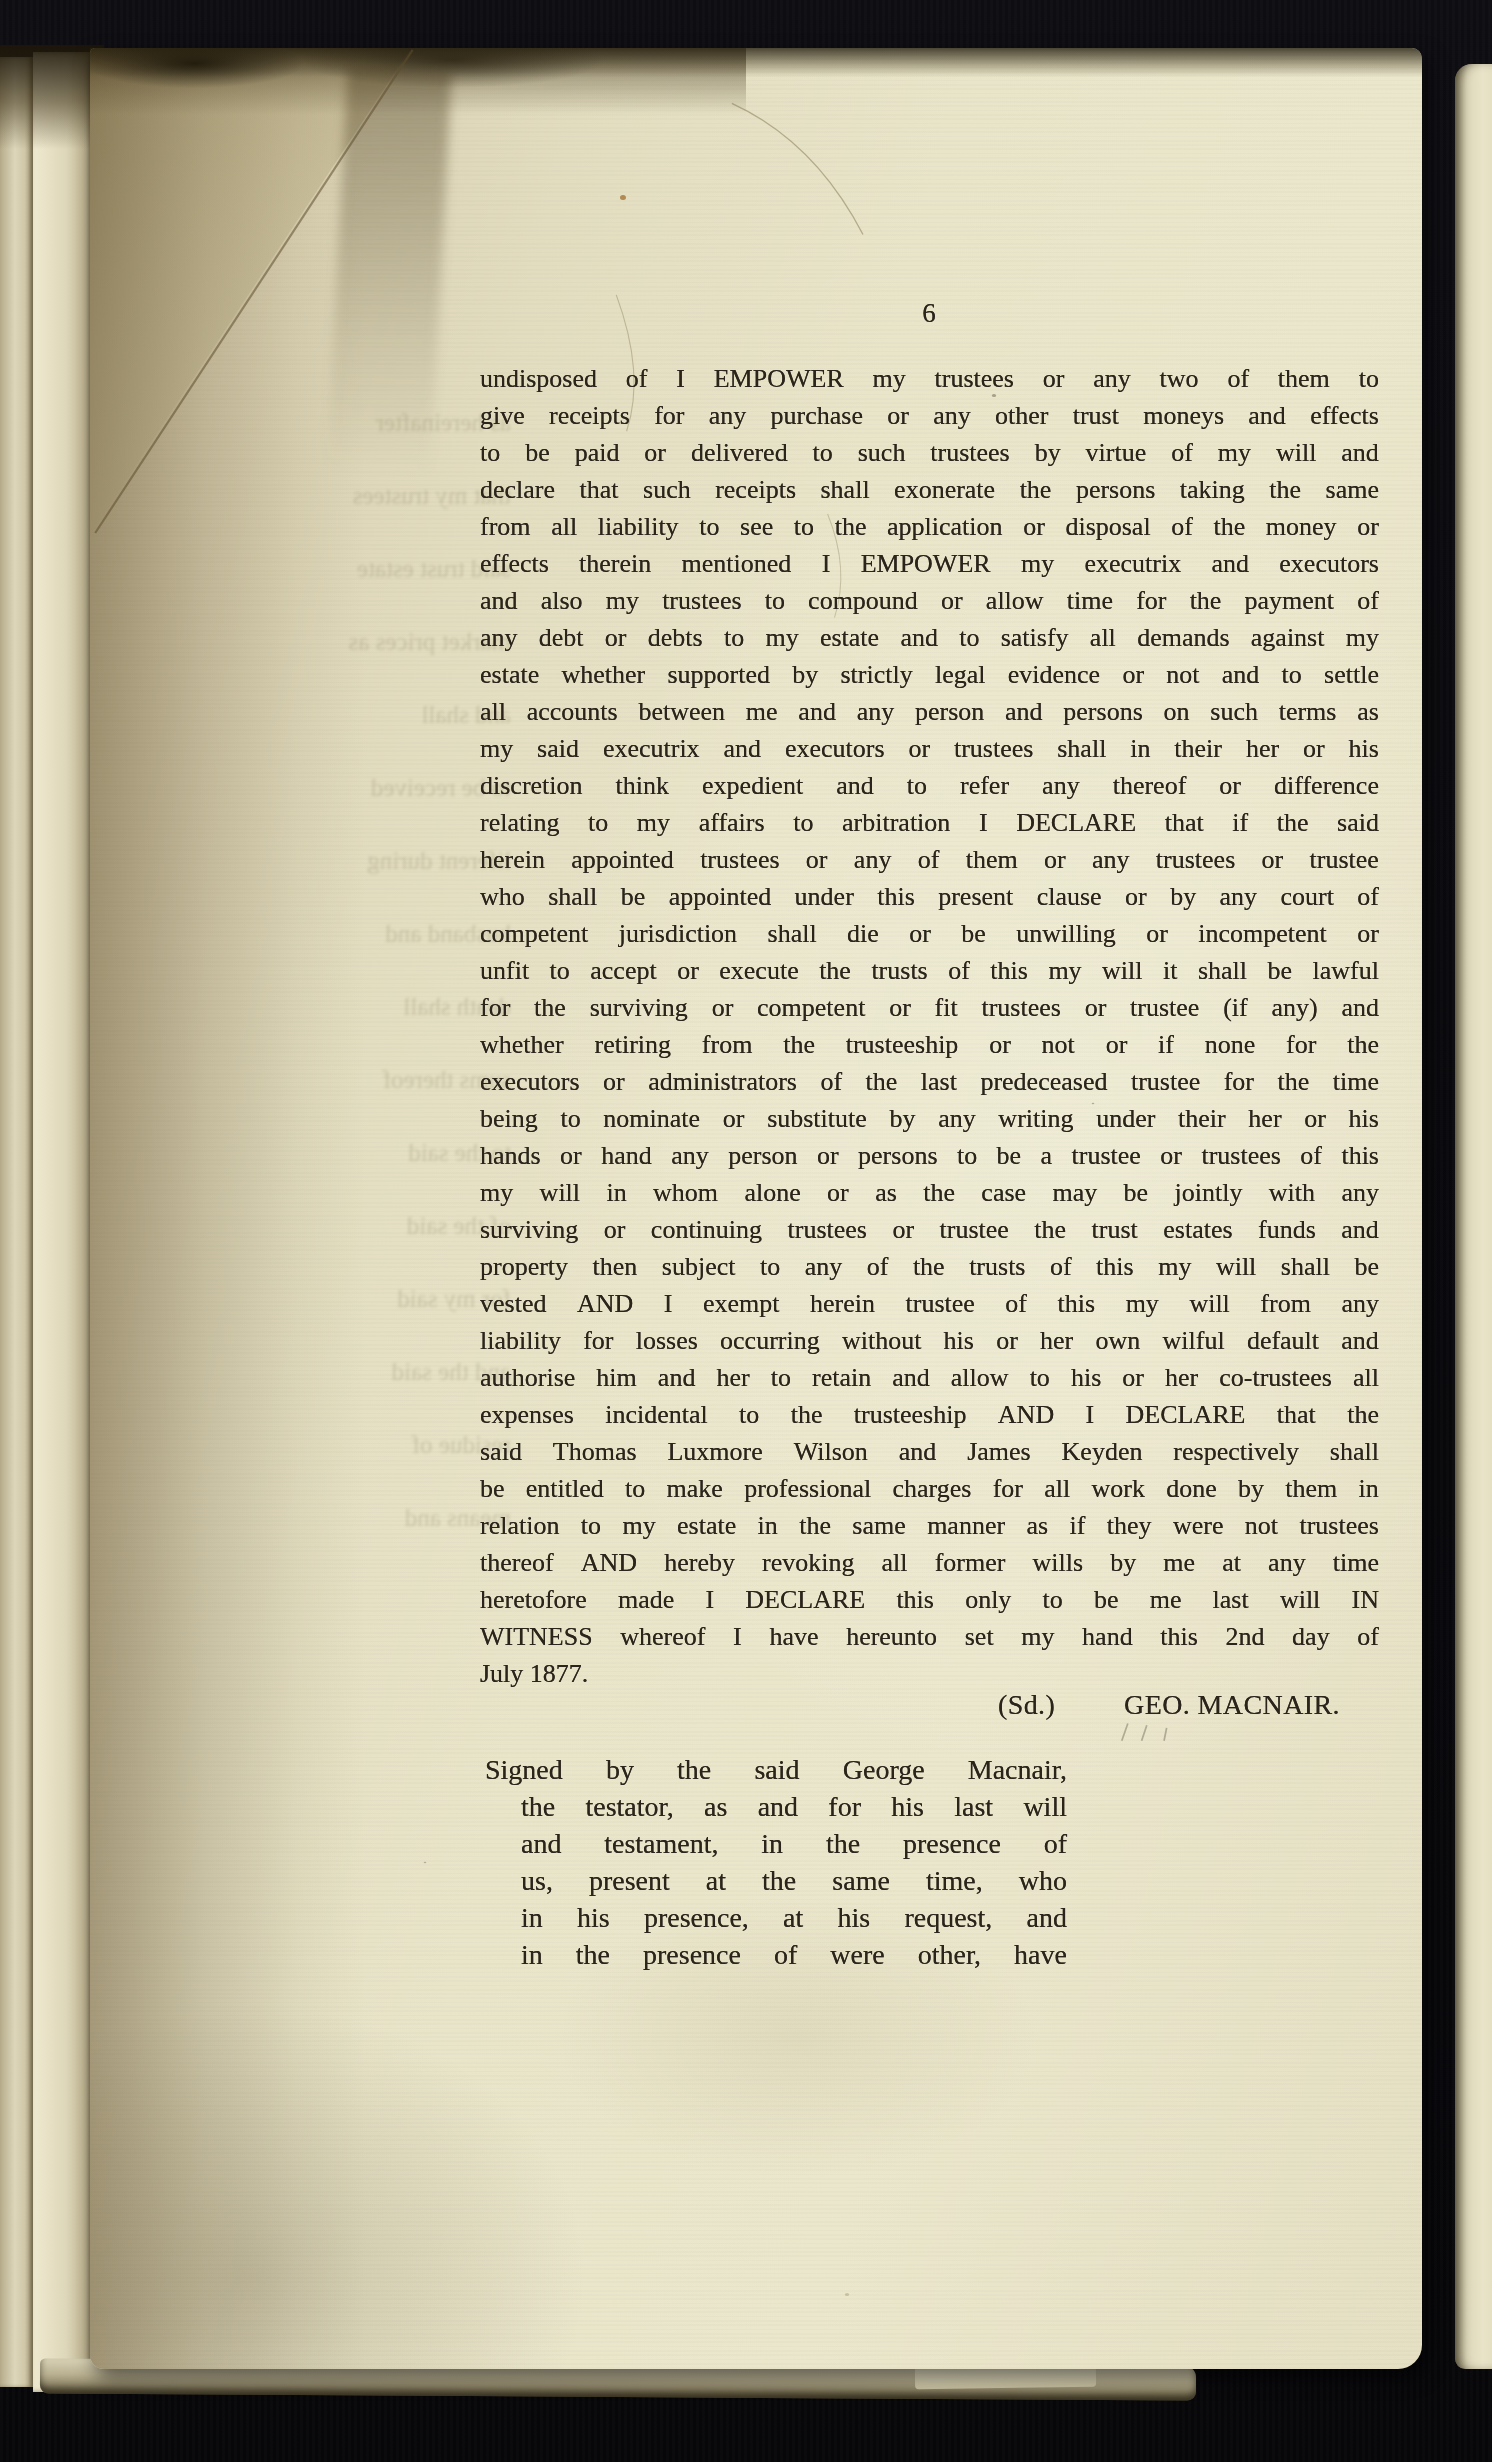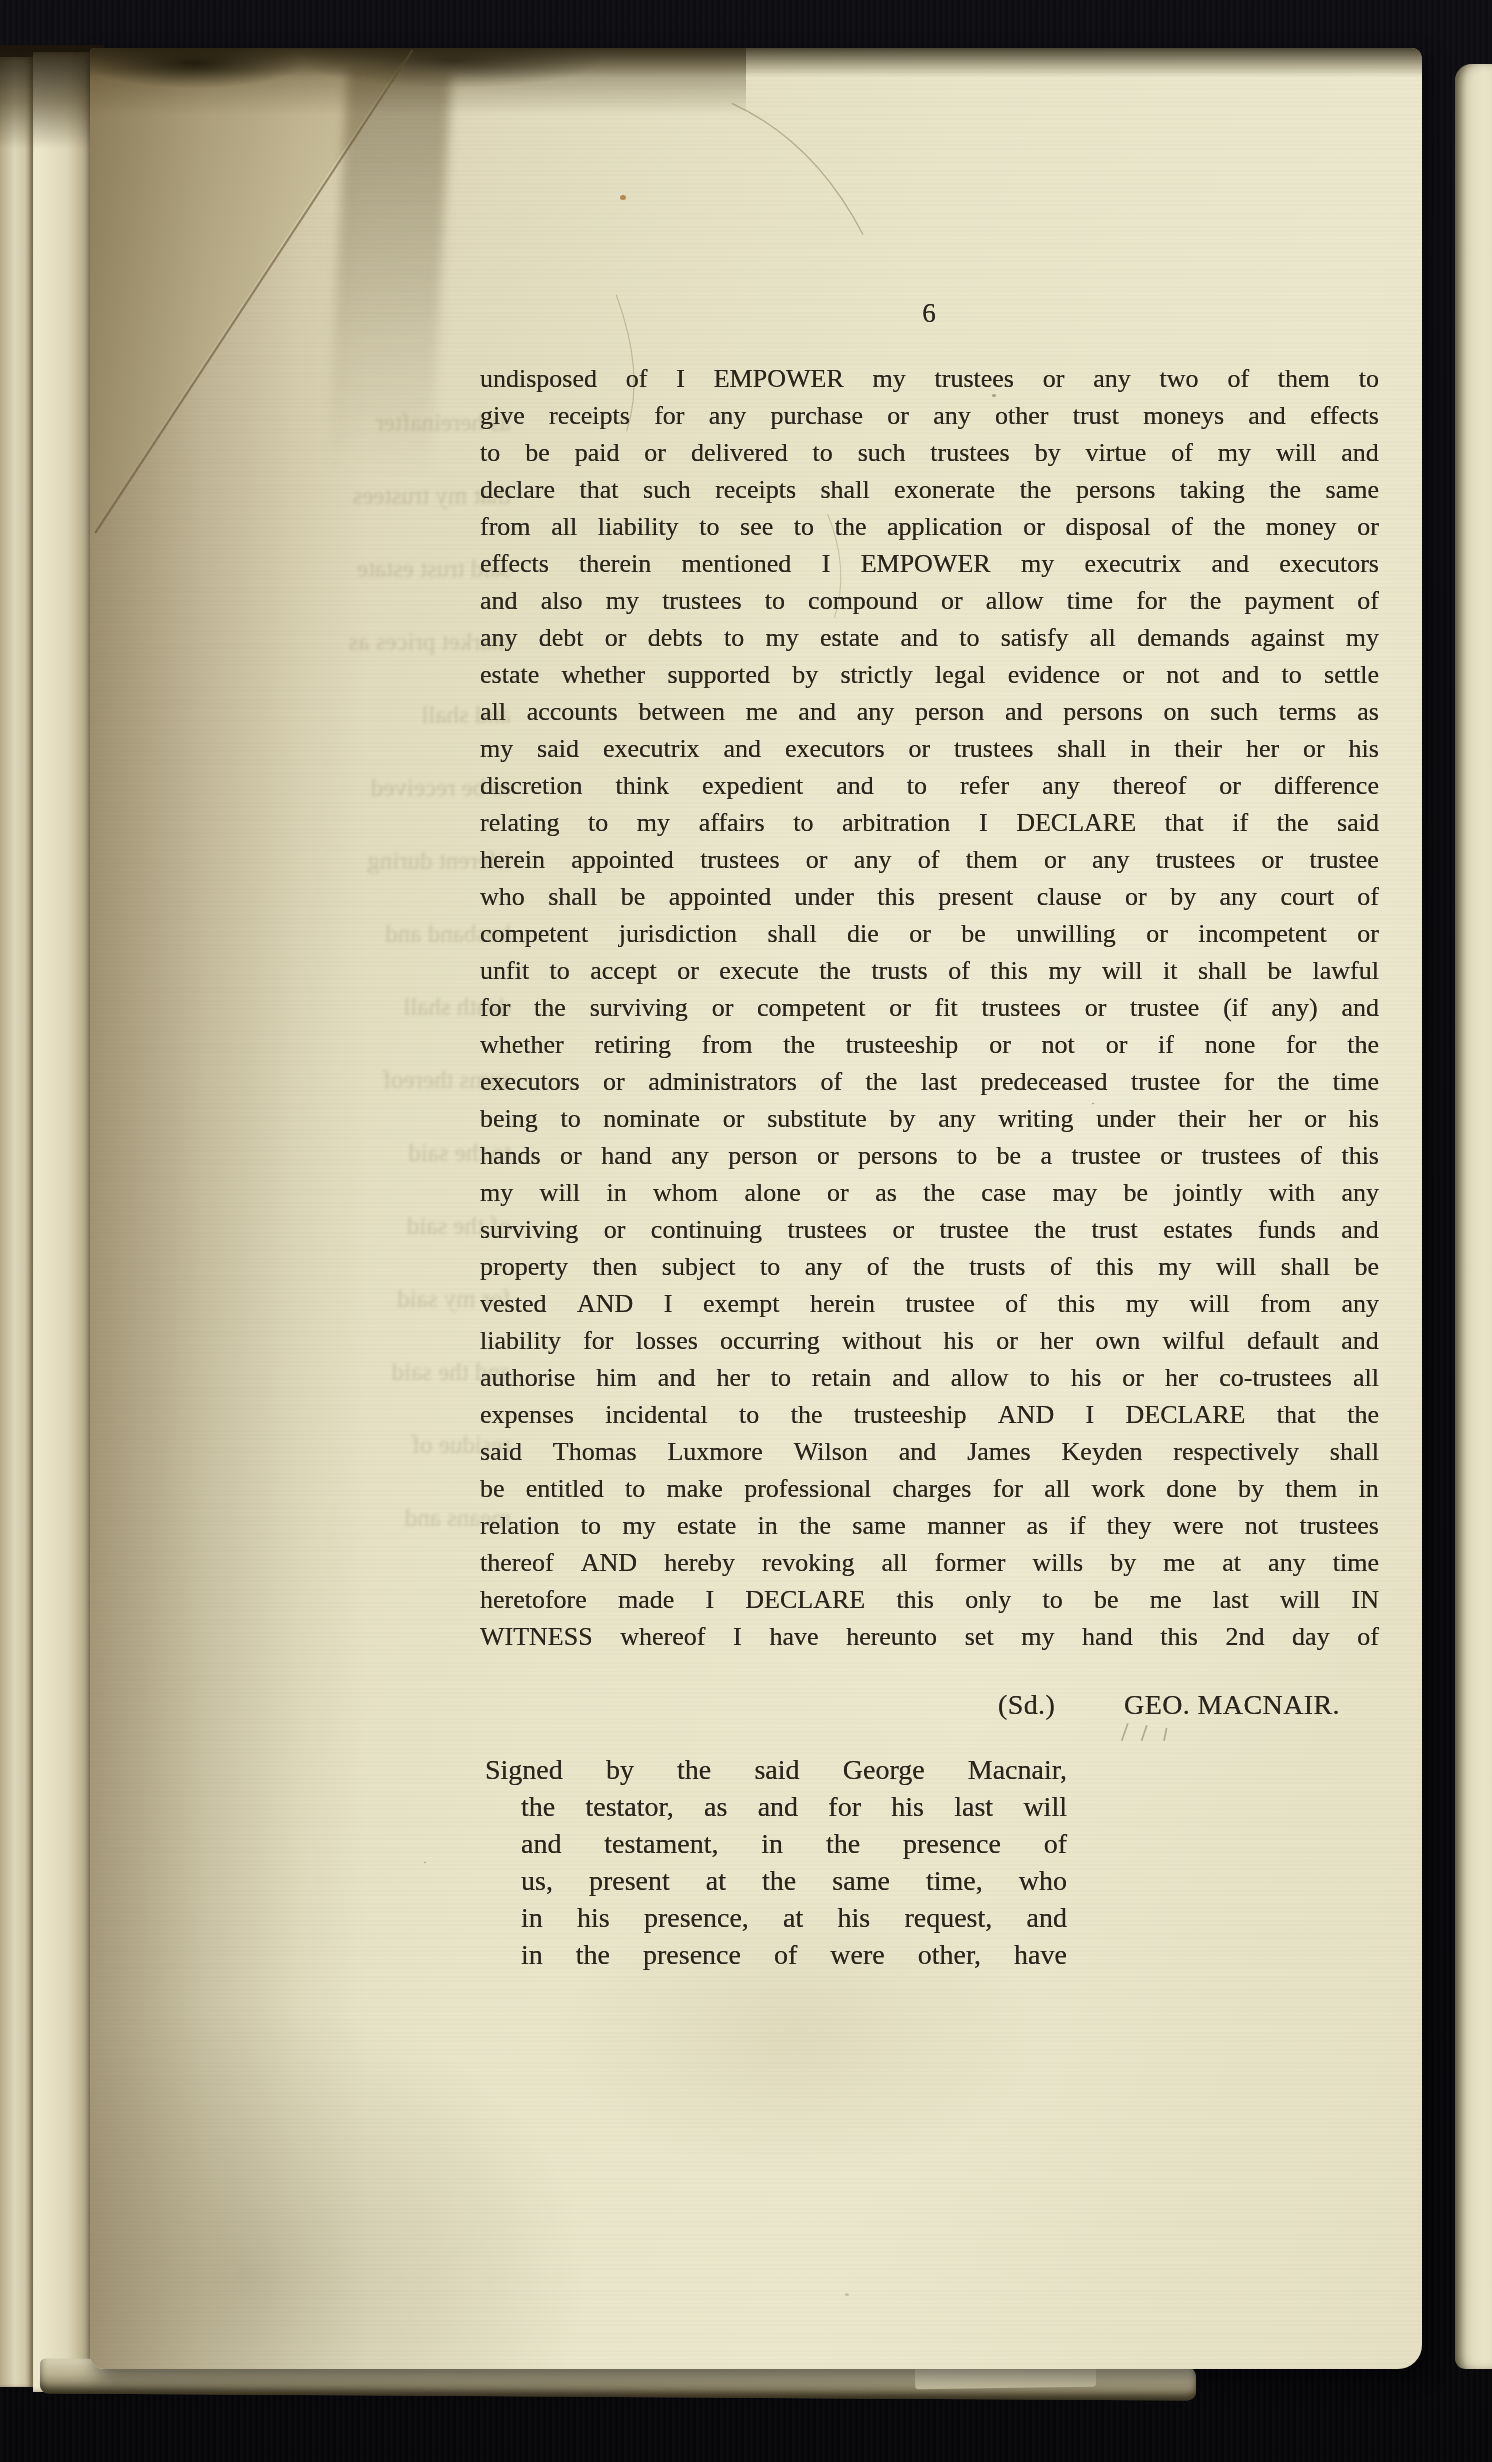--- a/index.html
+++ b/index.html
@@ -672,20 +672,21 @@
           <span>have</span>
           <span>hereunto</span>
           <span>set</span>
           <span>my</span>
           <span>hand</span>
           <span>this</span>
           <span>2nd</span>
           <span>day</span>
           <span>of</span>
         </div>
+        <div class="t-line">July 1877.</div>
       </div>
 
     <div class="signature-row ink">
       <span>(Sd.)</span>
       <span>GEO. MACNAIR.</span>
     </div>
 
     <div class="witness ink">
         <div class="t-line just">
           <span>Signed</span>

